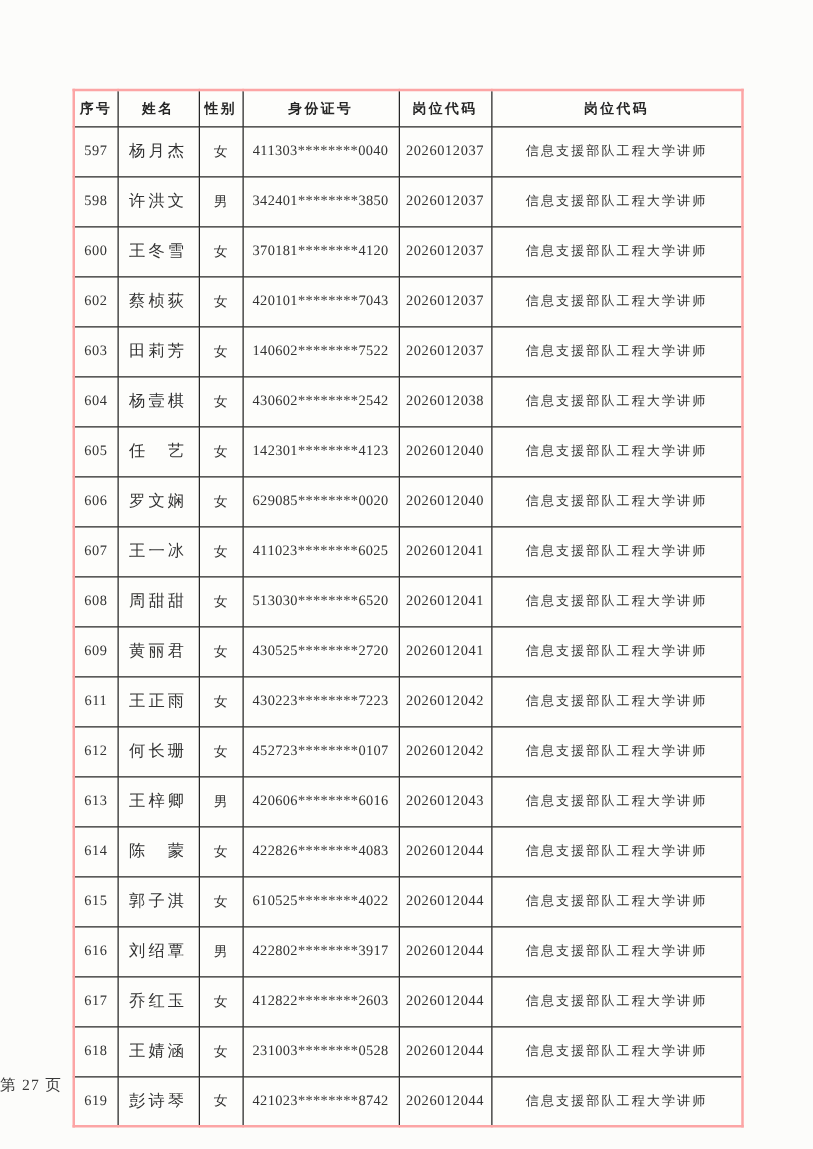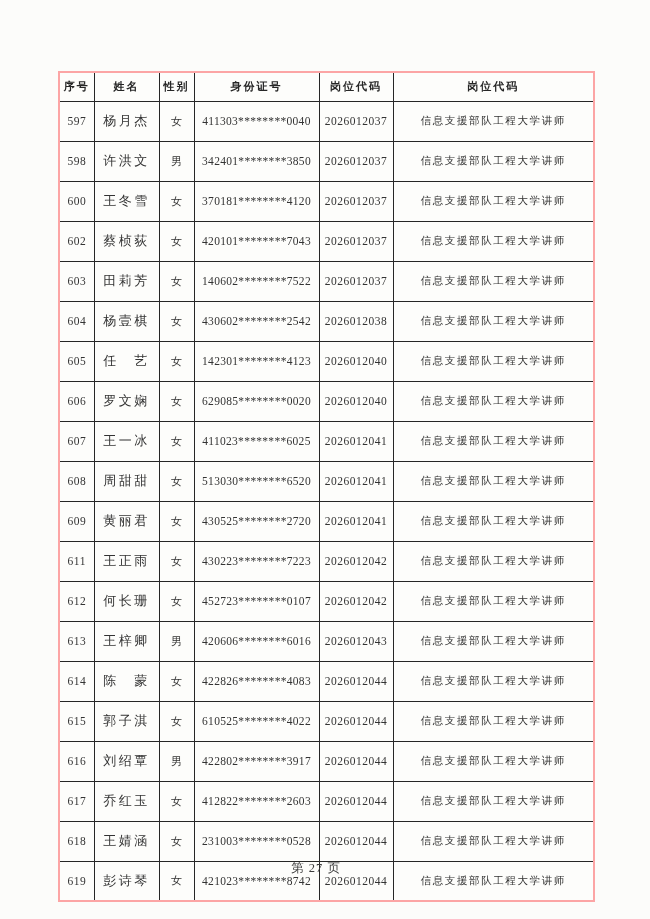--- a/index.html
+++ b/index.html
@@ -75,25 +75,23 @@
   td.cell-post {
     font-size: 10.5px;
     letter-spacing: 1.6px;
     color: #333333;
   }
   .page-footer {
     position: absolute;
     left: 0;
     top: 860px;
     width: 600px;
-    text-align: center;
     font-size: 12.5px;
     letter-spacing: 1px;
     color: #3a3a3a;
-    margin-left: 16px;
   }
 </style>
 </head>
 <body>
 
 <table class="doc-table">
   <colgroup>
     <col class="c-no">
       <col class="c-name">
       <col class="c-sex">

